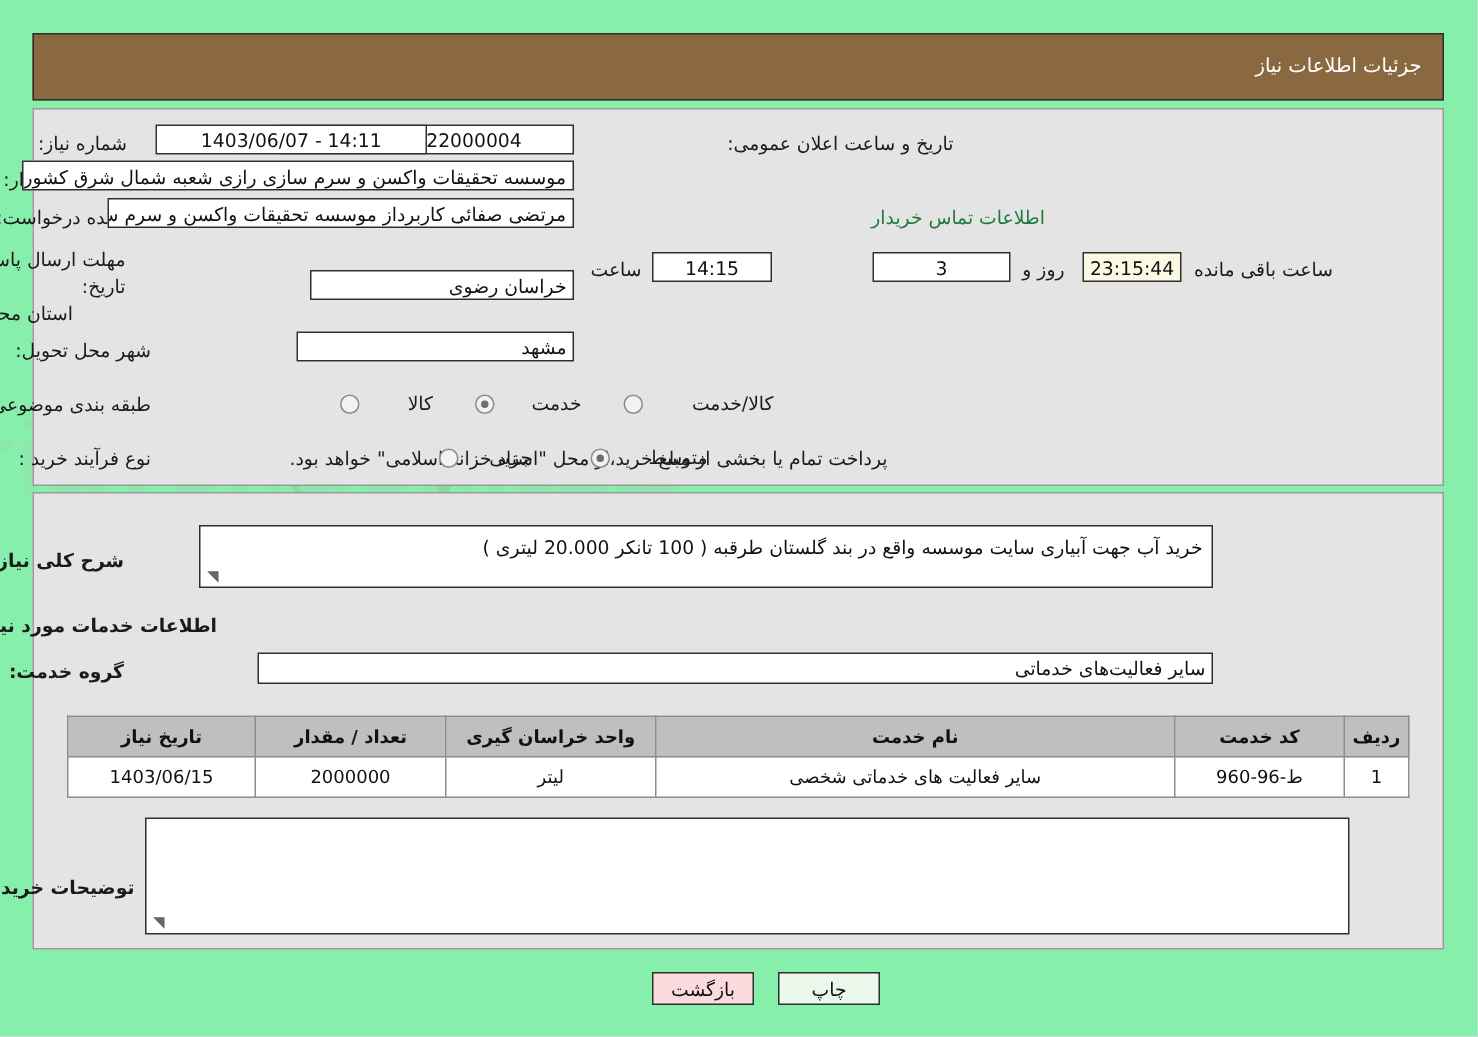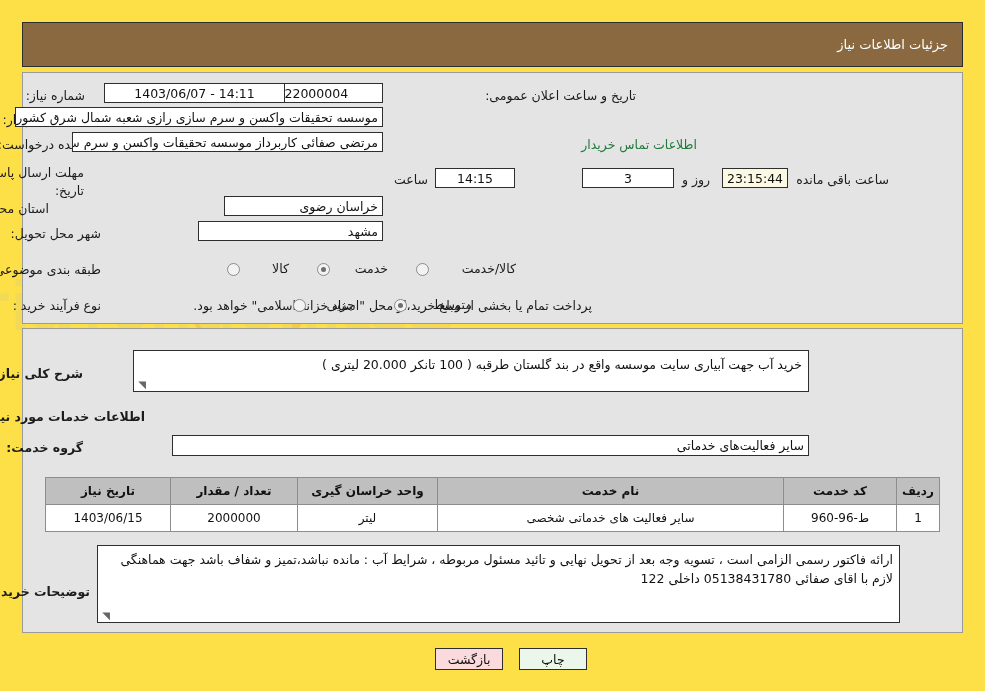--- a/index.html
+++ b/index.html
@@ -6,21 +6,21 @@
   html, body {
     margin: 0;
     padding: 0;
     background: #e4e4e4;
     font-family: "DejaVu Sans", "Liberation Sans", sans-serif;
   }
   #page {
     position: relative;
     width: 985px;
     height: 691px;
-    background: #fde047;
+    background: #86efac;
     overflow: hidden;
     direction: rtl;
   }
 
   
   .watermark {
     position: absolute;
     left: 0; top: 0;
     width: 985px; height: 691px;
     pointer-events: none;
@@ -232,21 +232,21 @@
   <div class="lbl" style="right:901px; top:183px;">تاریخ:</div>
 
   <div class="lbl" style="right:557px; top:172px;">ساعت</div>
   <div class="fld ltr" style="right:470px; top:168px; width:80px; height:20px;">14:15</div>
   <div class="fld ltr" style="right:311px; top:168px; width:92px; height:20px;">3</div>
   <div class="lbl" style="right:275px; top:172px;">روز و</div>
   <div class="fld ltr fld-yellow" style="right:197px; top:168px; width:66px; height:20px;">23:15:44</div>
   <div class="lbl" style="right:96px; top:172px;">ساعت باقی مانده</div>
 
   <div class="lbl" style="right:936px; top:201px;">استان محل تحویل:</div>
-  <div class="fld rgt" style="right:602px; top:196px; width:159px; height:20px;">خراسان رضوی</div>
+  <div class="fld rgt" style="right:602px; top:180px; width:176px; height:20px;">خراسان رضوی</div>
 
   <div class="lbl" style="right:884px; top:226px;">شهر محل تحویل:</div>
   <div class="fld rgt" style="right:602px; top:221px; width:185px; height:20px;margin-left:30px;">مشهد</div>
 
   <div class="lbl" style="right:884px; top:262px;">طبقه بندی موضوعی:</div>
 
   <div class="radio" style="right:745px; top:263px;"></div>
   <div class="radio-lbl" style="right:696px; top:261px;">کالا</div>
 
   <div class="radio on" style="right:655px; top:263px;"></div>
@@ -296,20 +296,19 @@
         <td>سایر فعالیت های خدماتی شخصی</td>
         <td>لیتر</td>
         <td>2000000</td>
         <td>1403/06/15</td>
       </tr>
     </tbody>
   </table>
 
   <div class="lbl lbl-b" style="right:895px; top:584px;">توضیحات خریدار:</div>
   <div class="ta" style="right:85px; top:545px; width:803px; height:78px;">
-    <span>ارائه فاکتور رسمی الزامی است ، تسویه وجه بعد از تحویل نهایی و تائید مسئول مربوطه ، شرایط آب : مانده نباشد،تمیز و شفاف باشد جهت هماهنگی لازم با اقای صفائی 05138431780 داخلی 122</span>
     <span class="grip">◥</span>
   </div>
 
   <div class="btn btn-print">چاپ</div>
   <div class="btn btn-back">بازگشت</div>
 
 </div>
 
 </body></html>

